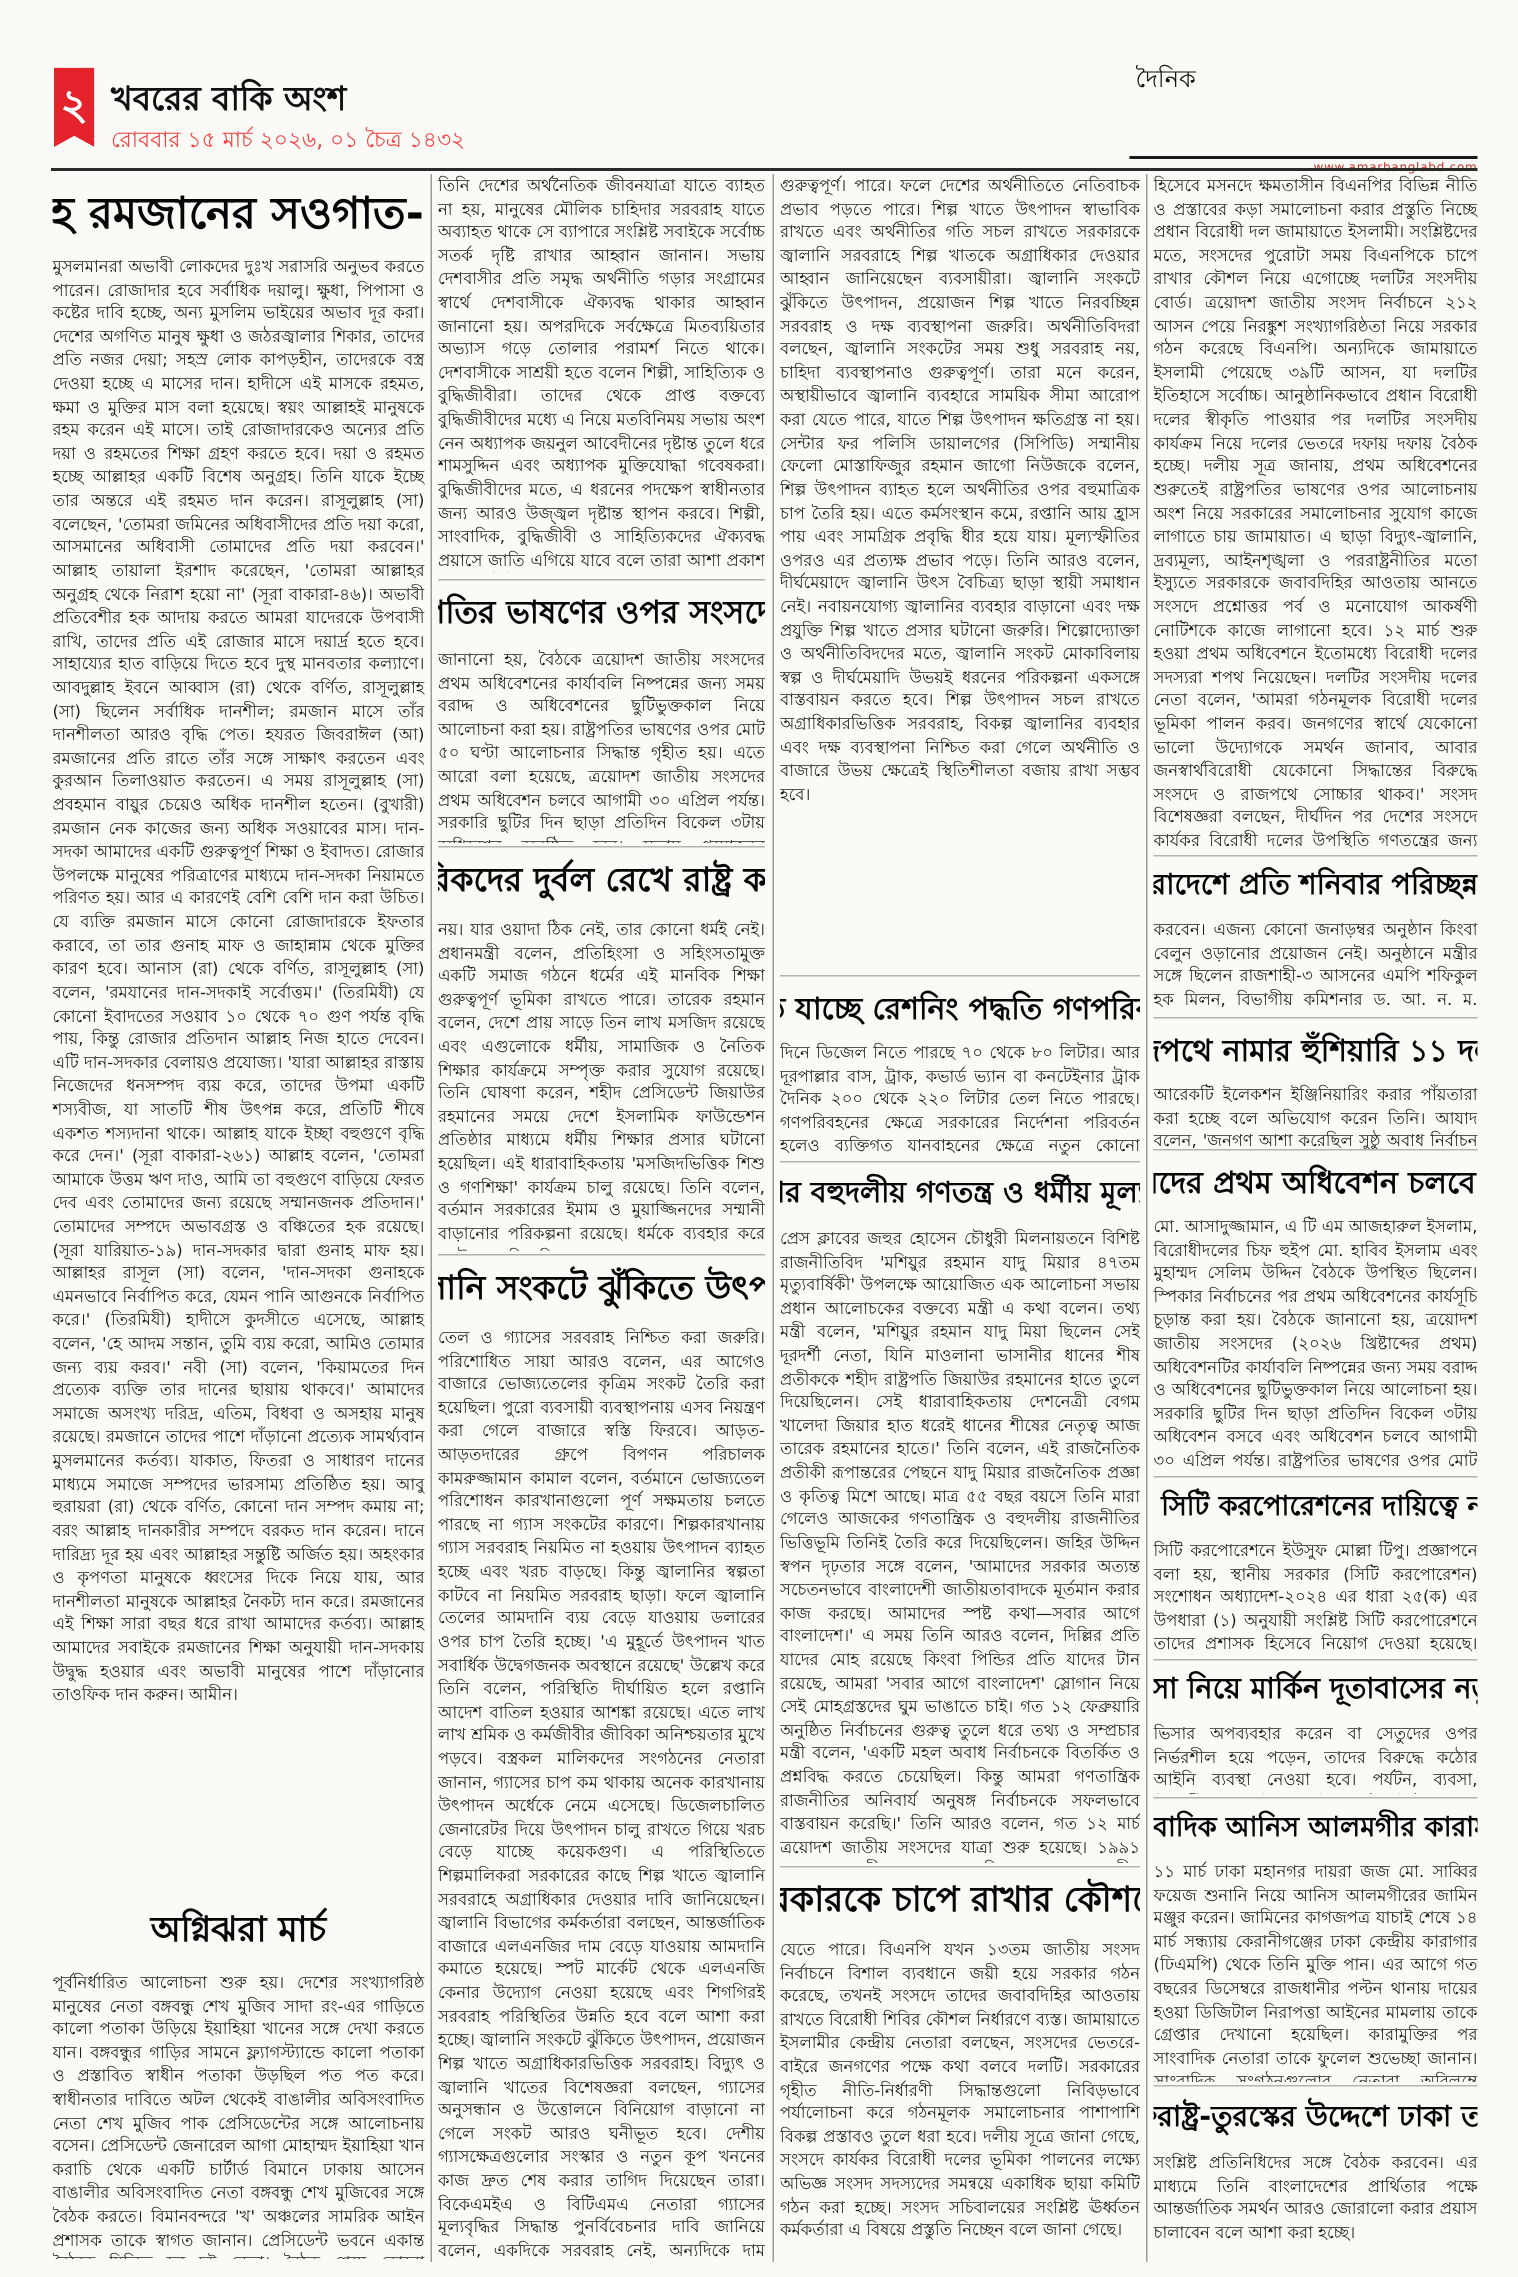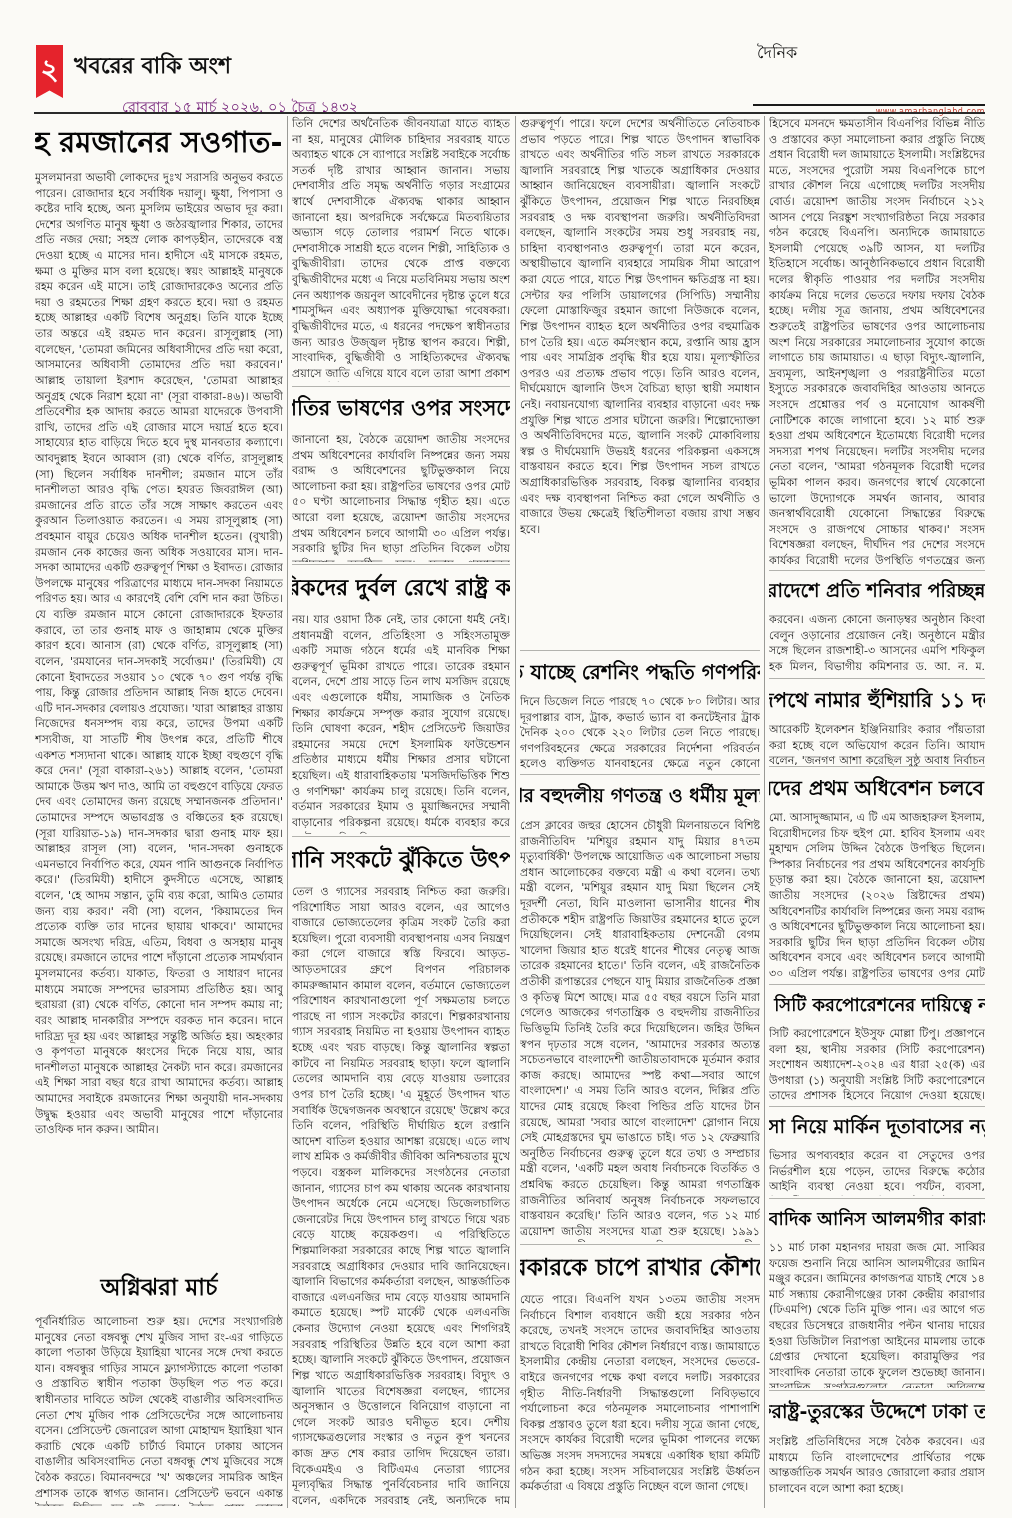--- a/index.html
+++ b/index.html
@@ -10,21 +10,21 @@
     overflow:hidden;
   }
   
   .pagenum-box {
     position:absolute; left:36px; top:45px; width:27px; height:53px;
     background:#e5232c; color:#fff; display:flex; align-items:center; justify-content:center;
     font-size:28px; font-weight:bold;
     clip-path:polygon(0 0,100% 0,100% 100%,50% 86%,0 100%);
   }
   .section-title { position:absolute; left:74px; top:48px; font-size:22px; font-weight:bold; color:#111; }
-  .date-line { position:absolute; left:74px; top:96px; font-size:14.5px; color:#701a75;margin-left:48px; }
+  .date-line { position:absolute; left:74px; top:82px; font-size:14.5px; color:#ef4444; }
   .masthead-daily { position:absolute; left:757px; top:40px; font-size:16px; font-weight:normal; color:#111; }
   .masthead { position:absolute; left:753px; top:55px; width:232px; font-size:43px; font-weight:bold;
     color:#0d0d0d; letter-spacing:1px; white-space:nowrap; line-height:1.05; }
   .masthead .logo-circle {
     display:inline-flex; width:40px; height:40px; background:#e5232c; color:#fff;
     border-radius:50%; align-items:center; justify-content:center; font-size:29px;
     vertical-align:middle; margin:0 1px 6px 1px;
   }
   .masthead-rule { position:absolute; left:753px; top:104px; width:232px; height:2px; background:#1a1a1a; }
   .website { position:absolute; left:753px; top:107px; width:232px; text-align:right;

